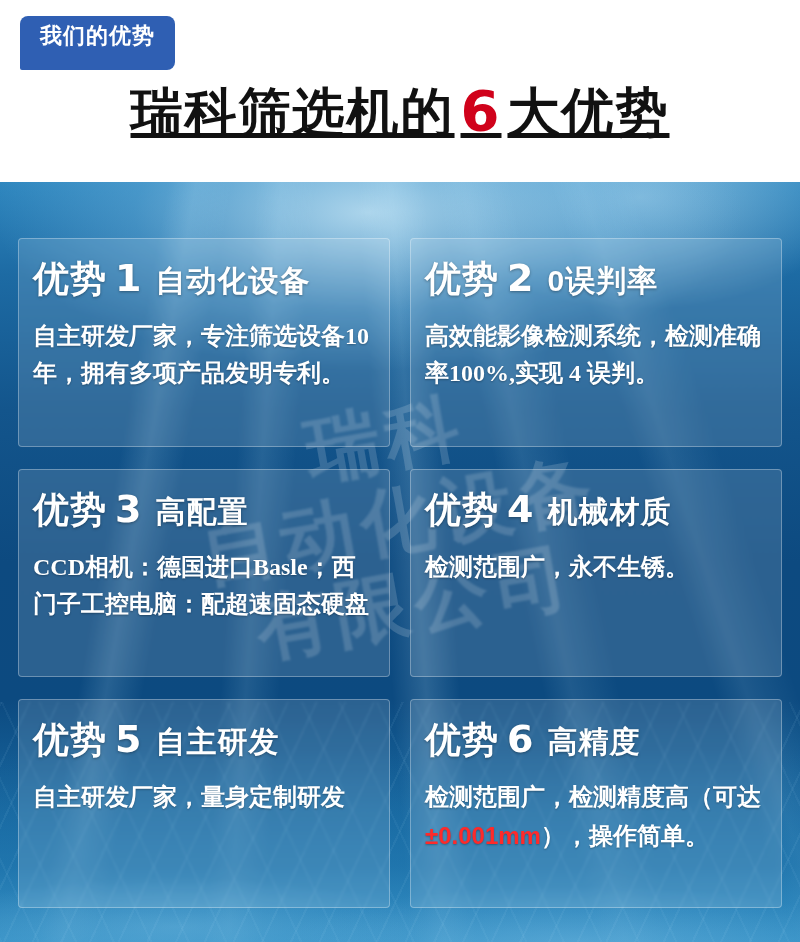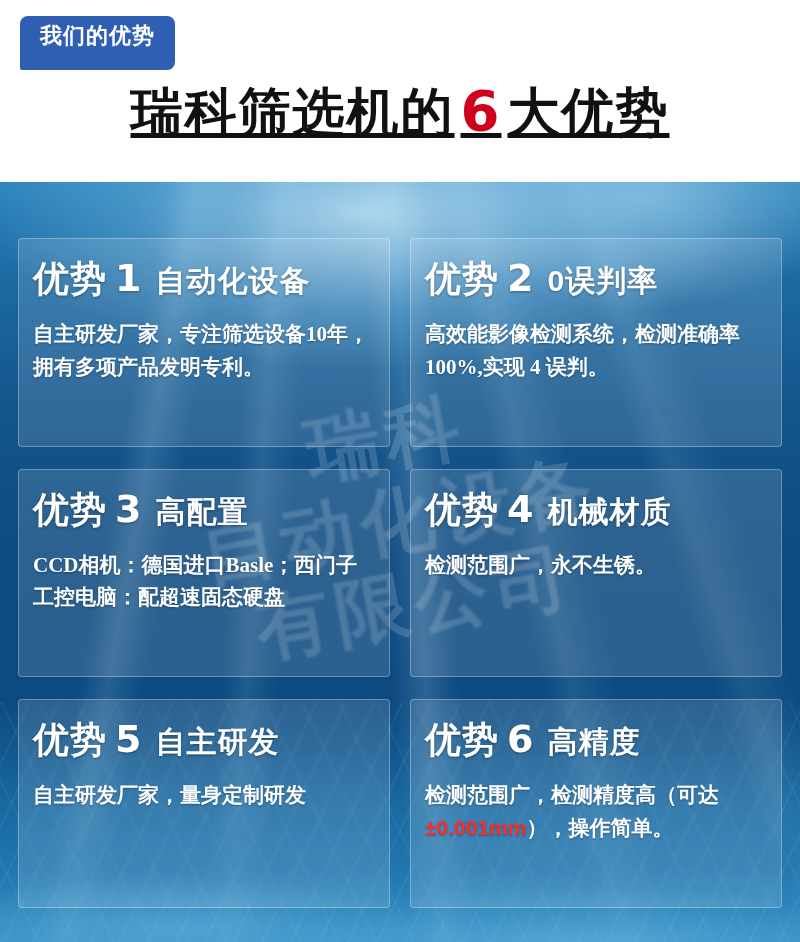--- a/index.html
+++ b/index.html
@@ -162,21 +162,21 @@
     text-shadow: 0 1px 3px rgba(0,0,0,0.35);
   }
   .adv-name {
     font-size: 30px;
     font-weight: bold;
     color: #ffffff;
     letter-spacing: 1px;
     text-shadow: 0 1px 3px rgba(0,0,0,0.35);
   }
   .card-body {
-    font-size: 21px;
+    font-size: 24px;
     line-height: 1.55;
     color: #ffffff;
     font-family: "Liberation Serif", serif;
     font-weight: bold;
     text-shadow: 0 1px 2px rgba(0,0,0,0.30);
   }
   .card-body .hl {
     color: #ff2a2a;
     font-family: Liberation Sans, sans-serif;
   }

